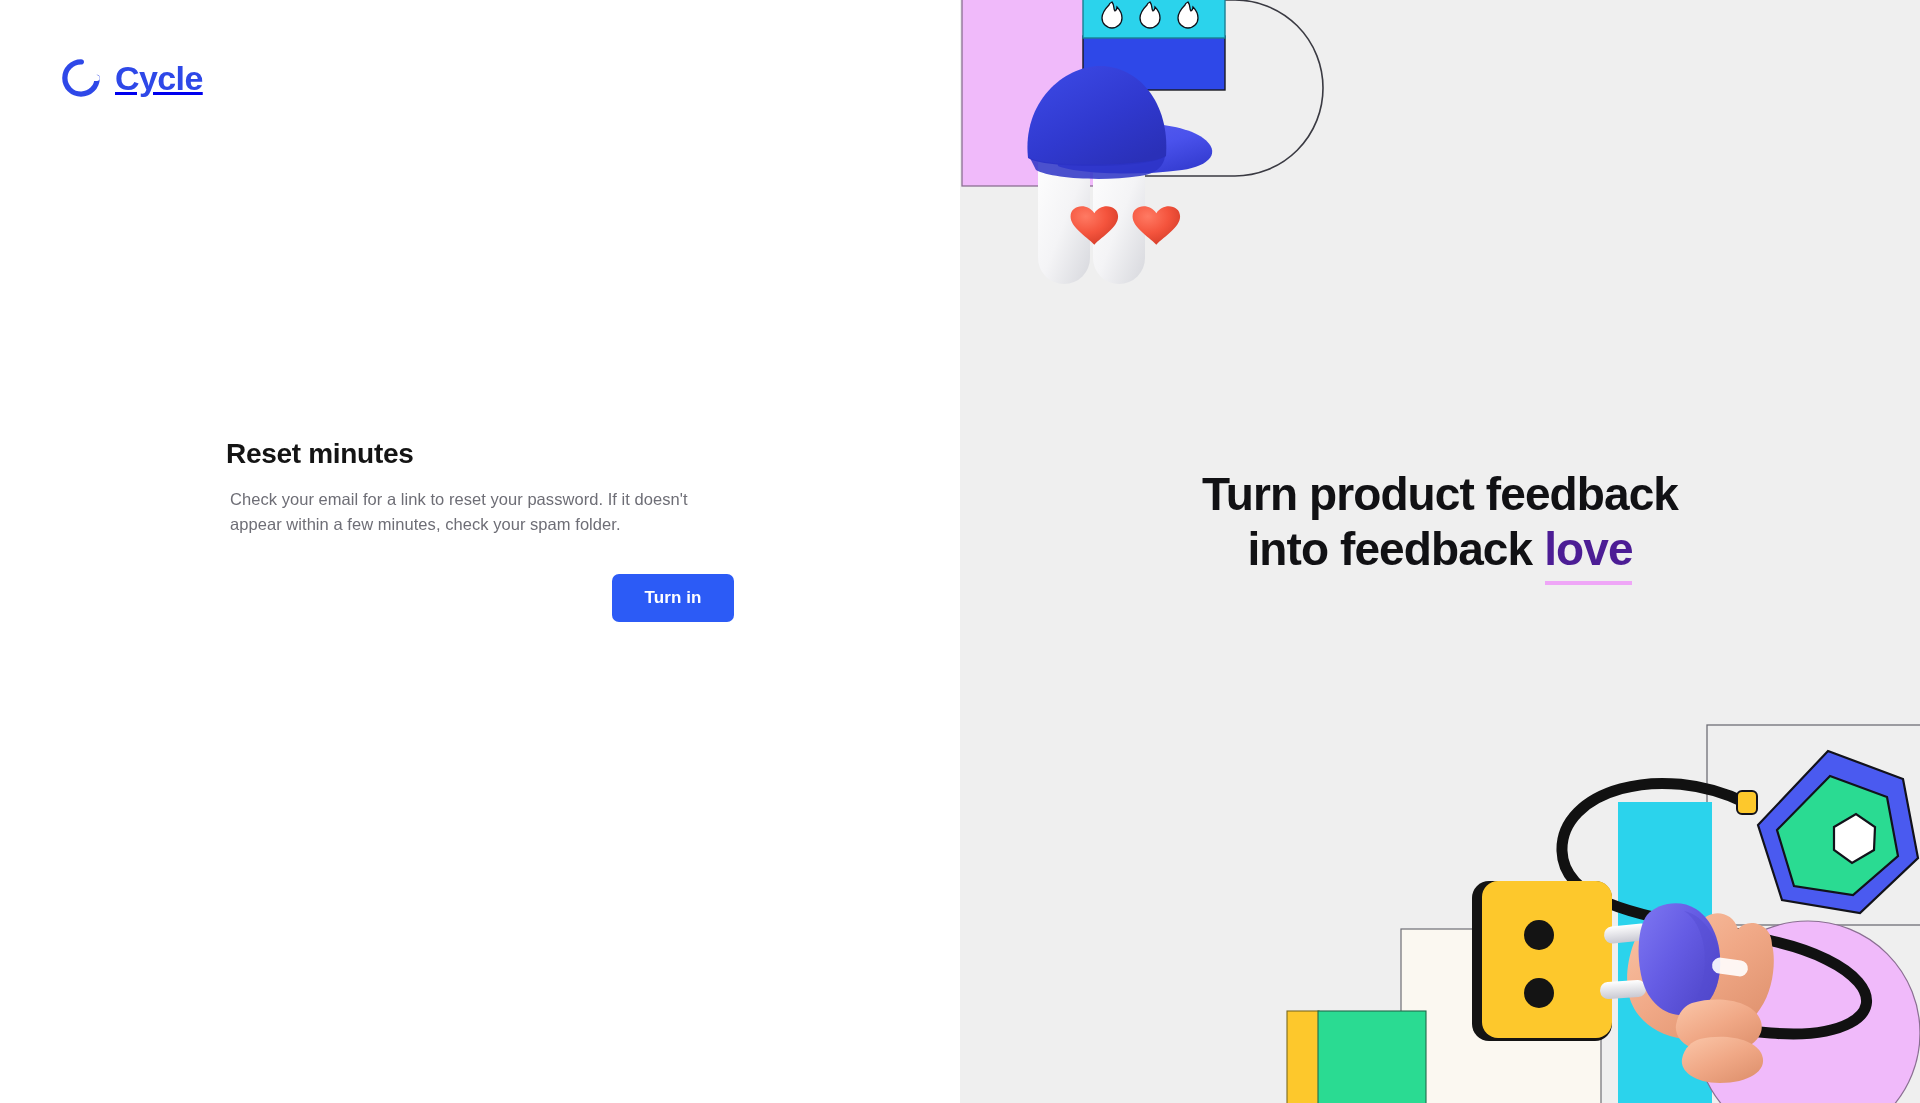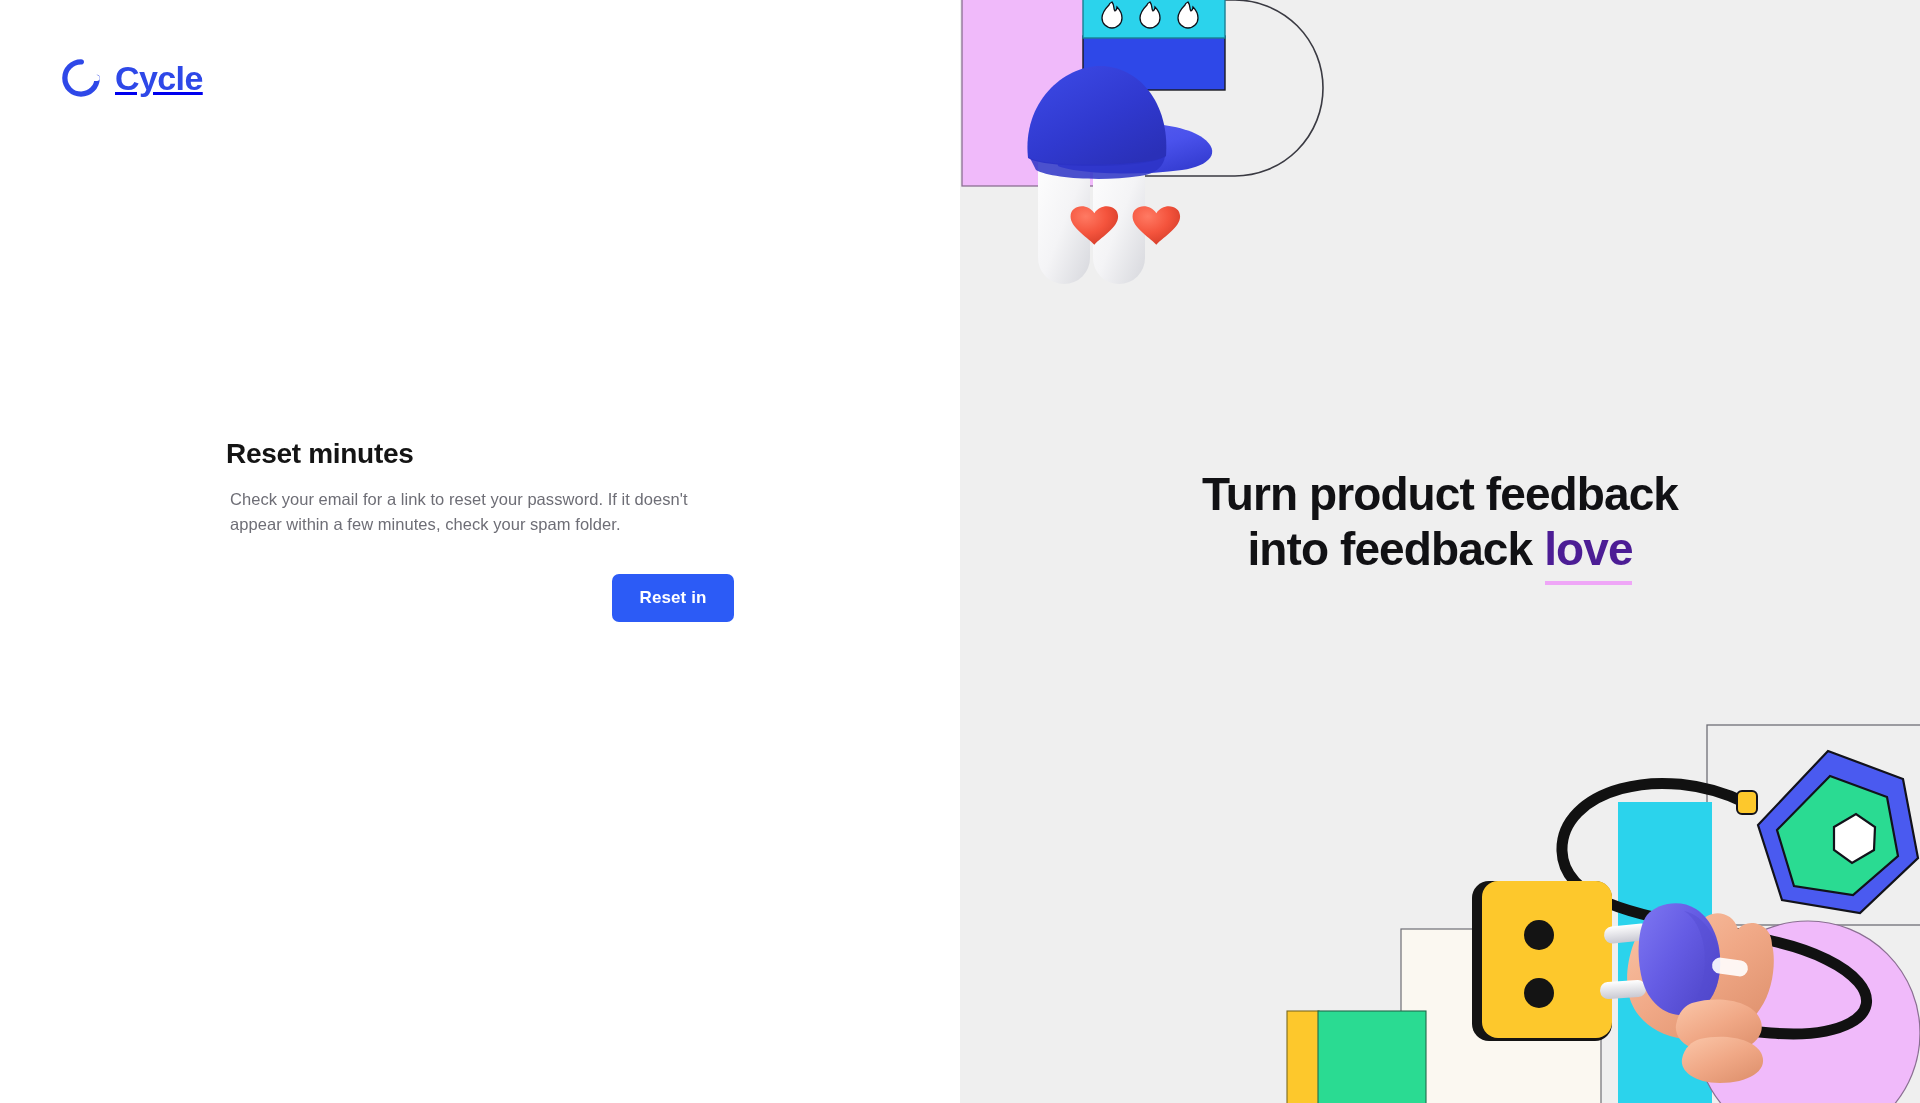--- a/index.html
+++ b/index.html
@@ -114,21 +114,21 @@
         <path d="M21 2.2a18.8 18.8 0 1 0 18.8 18.8c0-2.1-1.0-3.3-2.6-3.3c-1.5 0-2.6 1.1-2.7 3.0a13.5 13.5 0 1 1-13.5-13.2c1.9 0 3.0-1.1 3.0-2.6C24 3.2 22.9 2.2 21 2.2Z" fill="#2E48E8"></path>
         <path d="M21.2 18.1c-1.6 0-2.9 1.3-2.9 2.9s1.3 2.9 2.9 2.9h15.8c1.5 0 2.7-1.0 2.7-2.5C39.7 19.2 38.2 18.1 36.6 18.1Z" fill="#ffffff"></path>
       </svg>
       <span class="brand-name">Cycle</span>
     </a>
 
     <div class="auth-card">
       <h1 class="auth-title">Reset minutes</h1>
       <p class="auth-desc">Check your email for a link to reset your password. If it doesn't appear within a few minutes, check your spam folder.</p>
       <div class="auth-actions">
-        <button class="btn-primary">Reset in</button>
+        <button class="btn-primary">Turn in</button>
       </div>
     </div>
   </div>
 
   <div class="right-pane">
 
     <svg class="art-top" width="560" height="340" viewBox="0 0 560 340">
       <defs>
         <linearGradient id="capG" x1="0" y1="0" x2="0.75" y2="1">
           <stop offset="0%" stop-color="#3D4BE8"></stop>

